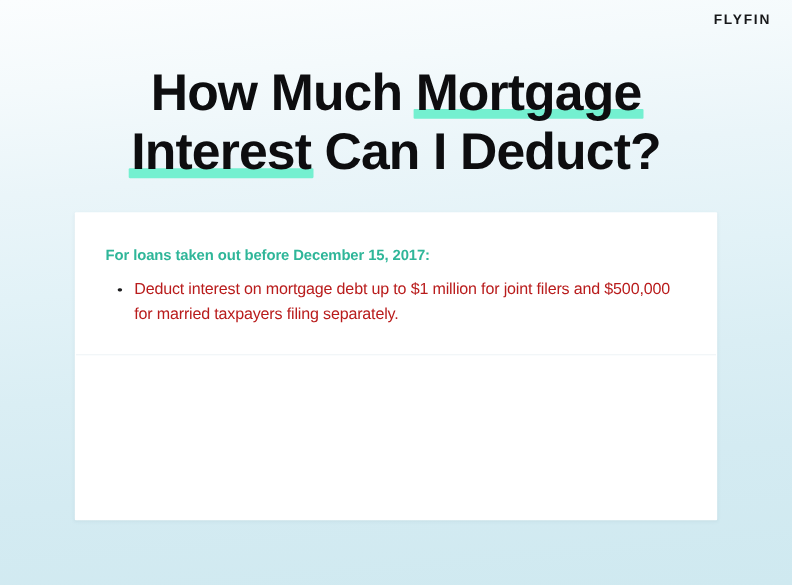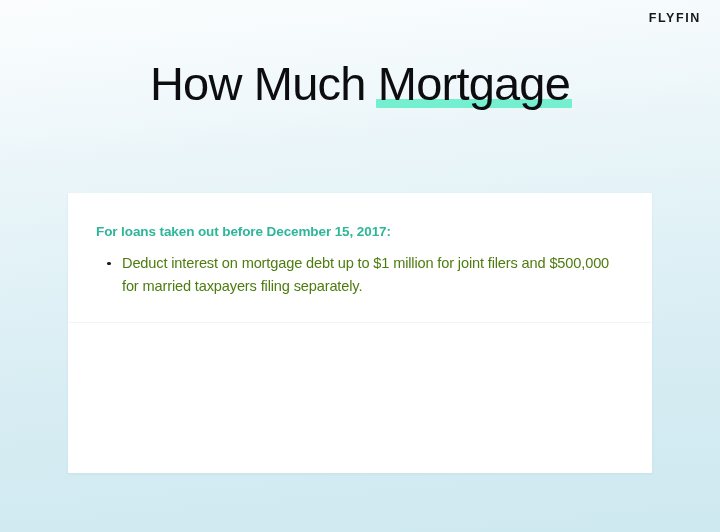--- a/index.html
+++ b/index.html
@@ -48,21 +48,21 @@
     position: absolute;
     left: 0;
     right: 0;
     top: 57px;
     text-align: center;
     padding: 0 24px;
     box-sizing: border-box;
   }
   .title-line {
     font-size: 47px;
-    font-weight: 400;
+    font-weight: 700;
     letter-spacing: -0.8px;
     line-height: 54px;
     color: #0d0d0f;
     white-space: nowrap;
   }
   .hl {
     position: relative;
     display: inline-block;
     z-index: 1;
   }
@@ -117,21 +117,21 @@
   .bullets {
     margin: 0;
     padding: 0;
     list-style: none;
   }
   .bullets li {
     position: relative;
     padding-left: 26px;
     font-size: 14.6px;
     line-height: 22.5px;
-    color: #4d7c0f;
+    color: #b91c1c;
     letter-spacing: -0.15px;
     margin: 0;
   }
   .bullets li::before {
     content: "";
     position: absolute;
     left: 11px;
     top: 9.5px;
     width: 3.6px;
     height: 3.6px;
@@ -141,20 +141,21 @@
 </style>
 </head>
 <body>
 
 <div class="slide">
 
   <div class="logo">FLYFIN</div>
 
   <div class="title-block">
     <div class="title-line"><span>How Much </span><span class="hl">Mortgage</span></div>
+    <div class="title-line"><span class="hl">Interest</span><span> Can I Deduct?</span></div>
   </div>
 
   <div class="card">
 
     <div class="section first">
       <div class="sec-heading">For loans taken out before December 15, 2017:</div>
       <ul class="bullets">
         <li>Deduct interest on mortgage debt up to $1 million for joint filers and $500,000 for married taxpayers filing separately.</li>
       </ul>
     </div>

